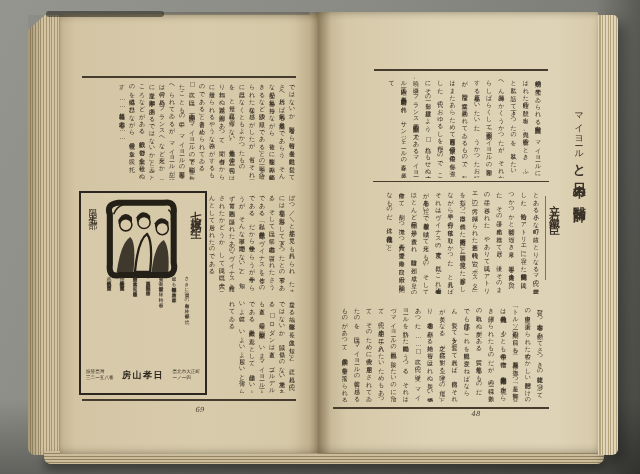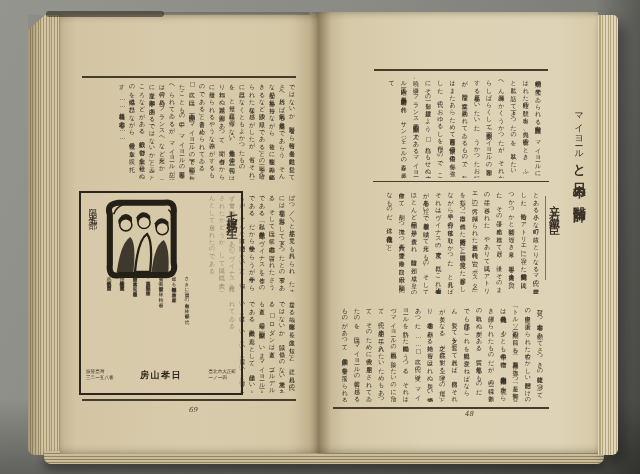--- a/index.html
+++ b/index.html
@@ -34,28 +34,28 @@
   .top-band{left:46px;top:11px;width:118px;height:6px;background:rgba(35,32,24,.55);border-radius:3px;filter:blur(.6px);}
   .top-band2{left:162px;top:12px;width:148px;height:3px;background:rgba(35,32,24,.25);border-radius:2px;}
   
   .rule{background:#453c2e;height:1.5px;}
   .vrule{background:#453c2e;width:1px;opacity:.65;}
   
   .vt{writing-mode:vertical-rl;text-orientation:upright;color:#383026;overflow:hidden;
       font-family:"DejaVu Serif",serif;letter-spacing:.4px;}
   .body6{font-size:6px;}
   .lh10{line-height:10px;} .lh12{line-height:12.2px;}
-  .pagenum{font-size:7px;font-style:italic;color:#4a4134;width:22px;}
+  .pagenum{font-size:7px;font-style:italic;color:#4a4134;text-align:center;width:22px;}
   
   .title-col{line-height:25px;}
   .title-kana{font-size:9px;letter-spacing:1.5px;}
   .title-main{font-size:13px;font-weight:bold;letter-spacing:3px;}
   .author-col{font-size:10.5px;letter-spacing:7px;line-height:16px;font-weight:bold;}
   
-  .ad-box{left:19px;top:177px;width:124px;height:200px;border:2px solid #2c2620;background:rgba(216,203,171,.6);padding-left:36px;}
+  .ad-box{left:19px;top:177px;width:124px;height:200px;border:2px solid #2c2620;background:rgba(216,203,171,.6);}
   .ad-title{right:3px;top:9px;height:78px;font-size:11px;font-weight:bold;letter-spacing:5.5px;line-height:14px;}
   .ad-edition{left:6px;top:9px;height:72px;font-size:9px;letter-spacing:2.8px;line-height:12px;}
   .ad-body{left:8px;top:80px;width:104px;height:86px;font-size:4.7px;line-height:13px;letter-spacing:0;}
   .ad-body > div{overflow:hidden;height:84px;}
   .pub-row{left:5px;right:5px;bottom:8px;height:20px;display:flex;align-items:center;justify-content:space-between;}
   .tiny2{font-size:4.6px;line-height:5.6px;color:#383026;white-space:nowrap;}
   .pubname{font-size:9px;font-weight:bold;letter-spacing:1.5px;color:#2e2820;white-space:nowrap;}
 </style>
 </head>
 <body>

